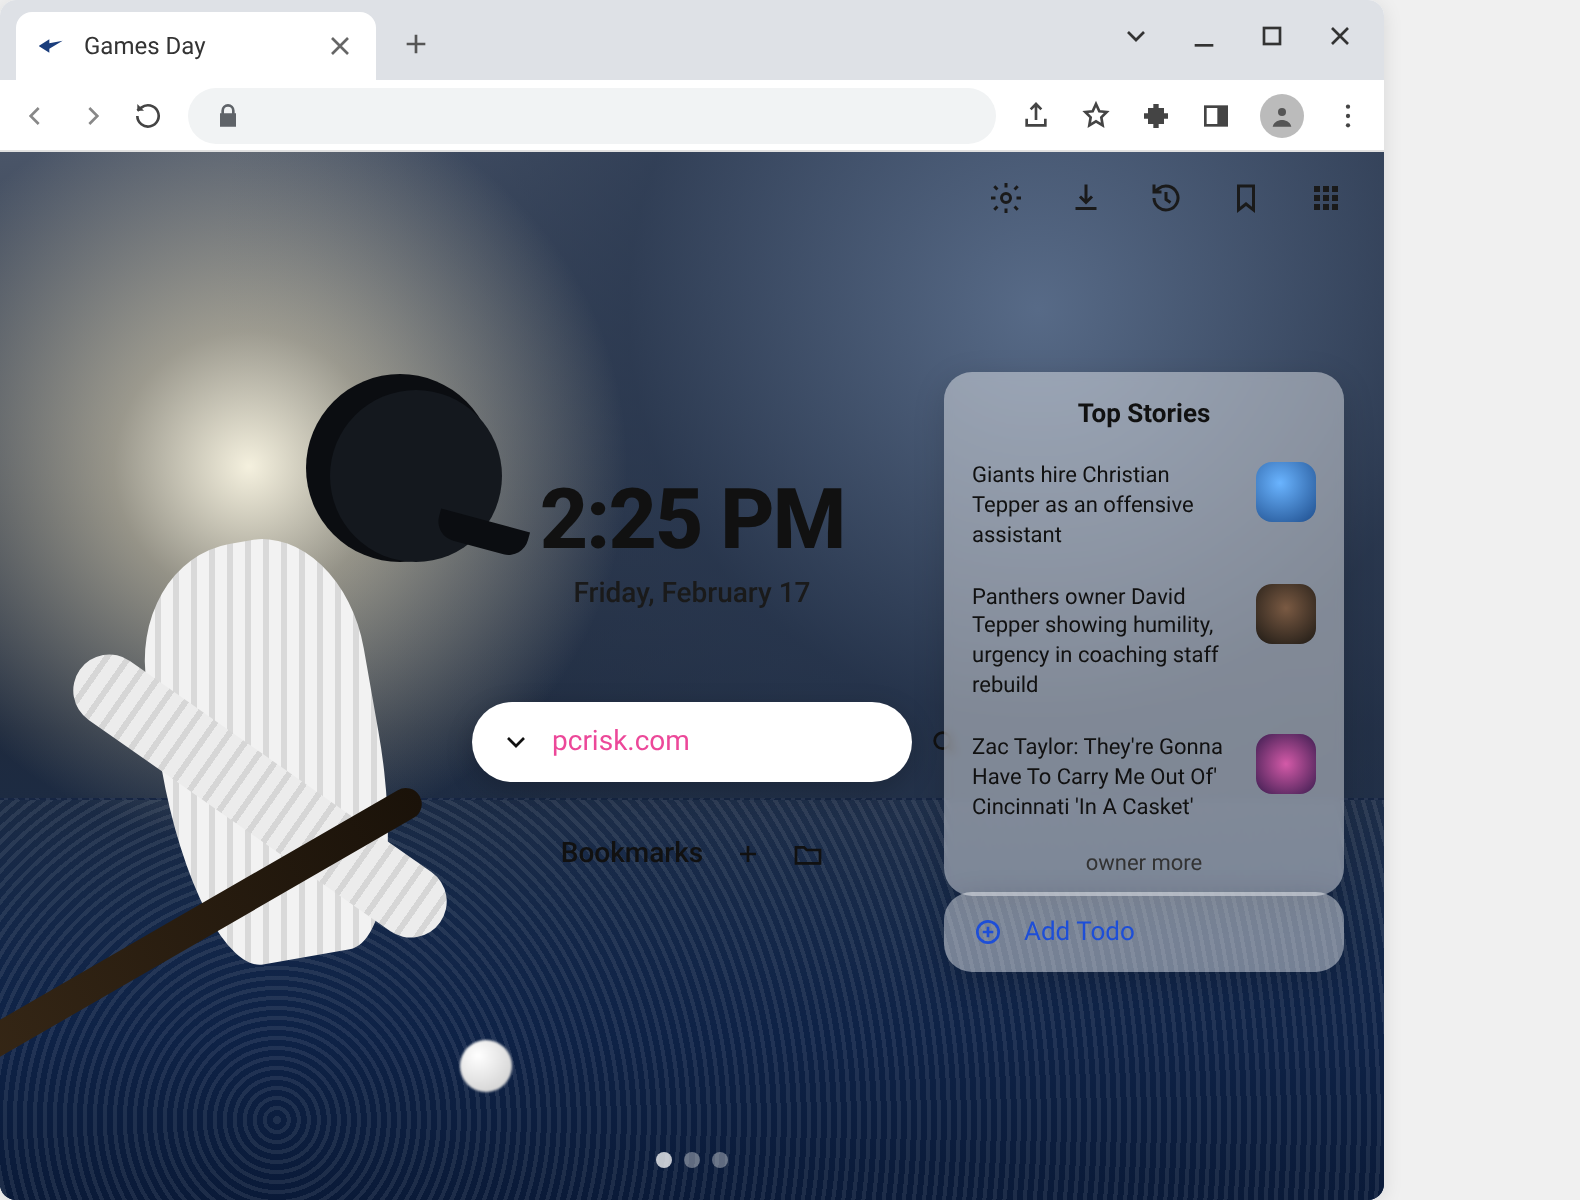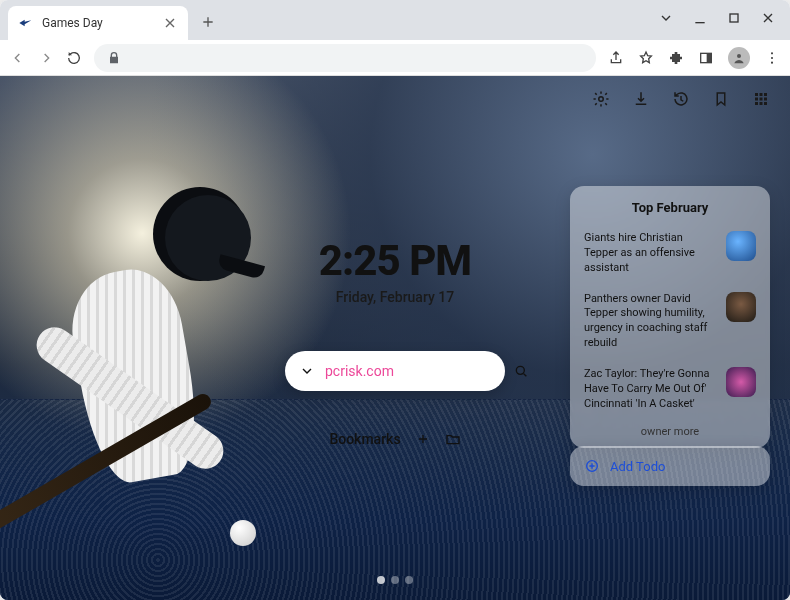--- a/index.html
+++ b/index.html
@@ -1,19 +1,19 @@
 <!DOCTYPE html>
 <html><head>
 <meta charset="utf-8">
 <style>
 * { margin: 0; padding: 0; box-sizing: border-box; font-family: -apple-system, BlinkMacSystemFont, "Segoe UI", Roboto, sans-serif; }
 body { width: 790px; height: 600px; overflow: hidden; background: #f0f0f0; }
 
 
-.browser-window { width: 790px; height: 600px; background: #fff; display: flex; flex-direction: column; border-radius: 8px; overflow: hidden; box-shadow: 0 2px 10px rgba(0,0,0,0.1); }
+.browser-window { width: 692px; height: 600px; background: #fff; display: flex; flex-direction: column; border-radius: 8px; overflow: hidden; box-shadow: 0 2px 10px rgba(0,0,0,0.1); }
 .titlebar { height: 40px; display: flex; align-items: flex-start; background: #dee1e6; }
 .tab-strip { display: flex; align-items: flex-end; height: 40px; padding-left: 8px; flex: 1; }
 .tab { background: #fff; height: 34px; min-width: 180px; border-radius: 8px 8px 0 0; display: flex; align-items: center; padding: 0 10px; gap: 8px; font-size: 12px; color: #333; margin-top: 6px; }
 .tab-favicon { width: 16px; height: 16px; border-radius: 2px; display: flex; align-items: center; justify-content: center; color: #1a3d7c; }
 .tab-close { margin-left: auto; color: #666; cursor: pointer; }
 .newtab-btn { width: 28px; height: 28px; display: flex; align-items: center; justify-content: center; color: #555; cursor: pointer; margin-left: 6px; align-self: center; margin-top: 4px; }
 .window-controls { display: flex; gap: 18px; padding: 10px 14px 0 0; color: #333; }
 .window-controls span { cursor: pointer; display: inline-flex; }
 
 .toolbar { height: 36px; background: #fff; display: flex; align-items: center; padding: 0 10px; gap: 12px; border-bottom: 1px solid #e0e0e0; }
@@ -64,21 +64,21 @@
 
 .quickbar { position: absolute; top: 14px; right: 20px; display: flex; gap: 22px; color: #1a1a1a; }
 .quickbar span { cursor: pointer; display: inline-flex; }
 
 
 .center { position: absolute; left: 50%; top: 160px; transform: translateX(-50%); text-align: center; color: #111; }
 .clock-time { font-size: 42px; font-weight: 800; letter-spacing: -1px; }
 .clock-date { font-size: 14px; font-weight: 500; margin-top: 4px; color: #1a1a1a; }
 .searchbox { margin: 46px auto 0; width: 220px; height: 40px; background: #fff; border-radius: 22px; display: flex; align-items: center; padding: 0 14px; gap: 10px; box-shadow: 0 4px 14px rgba(0,0,0,0.2); }
 .searchbox input { flex: 1; border: none; outline: none; font-size: 14px; background: transparent; color: #ec4899; }
-.bookmarks { margin-top: 40px; display: flex; align-items: center; justify-content: center; gap: 14px; color: #111; font-size: 14px; font-weight: 500; }
+.bookmarks { margin-top: 28px; display: flex; align-items: center; justify-content: center; gap: 14px; color: #111; font-size: 14px; font-weight: 500; }
 .bookmarks span.icon { cursor: pointer; display: inline-flex; }
 
 
 .panel { position: absolute; right: 20px; top: 110px; width: 200px; background: rgba(255,255,255,0.42); backdrop-filter: blur(2px); border-radius: 14px; padding: 14px 14px 10px; box-shadow: 0 4px 16px rgba(0,0,0,0.15); }
 .panel-title { font-size: 13px; font-weight: 700; color: #111; text-align: center; margin-bottom: 8px; }
 .story { display: flex; gap: 8px; padding: 8px 0; font-size: 11px; line-height: 1.35; color: #111; }
 .story .txt { flex: 1; }
 .story .thumb { width: 30px; height: 30px; border-radius: 8px; flex-shrink: 0; }
 .thumb.t0 { background: radial-gradient(circle at 40% 35%, #6ab4ff, #1e4d8c); }
 .thumb.t1 { background: radial-gradient(circle at 50% 40%, #7a5a43, #1e1a15); }
@@ -288,21 +288,21 @@
           </span>
         <span class="icon">
             <svg viewBox="0 0 24 24">
               <path fill="none" stroke="currentColor" stroke-width="2" d="M3 7h6l2 2h10v10H3z"></path>
             </svg>
           </span>
       </div>
     </div>
 
     <div class="panel">
-      <div class="panel-title">Top February</div>
+      <div class="panel-title">Top Stories</div>
       <div class="story">
         <div class="txt">Giants hire Christian Tepper as an offensive assistant</div>
         <div class="thumb t0"></div>
       </div>
       <div class="story">
         <div class="txt">Panthers owner David Tepper showing humility, urgency in coaching staff rebuild</div>
         <div class="thumb t1"></div>
       </div>
       <div class="story">
         <div class="txt">Zac Taylor: They're Gonna Have To Carry Me Out Of' Cincinnati 'In A Casket'</div>

